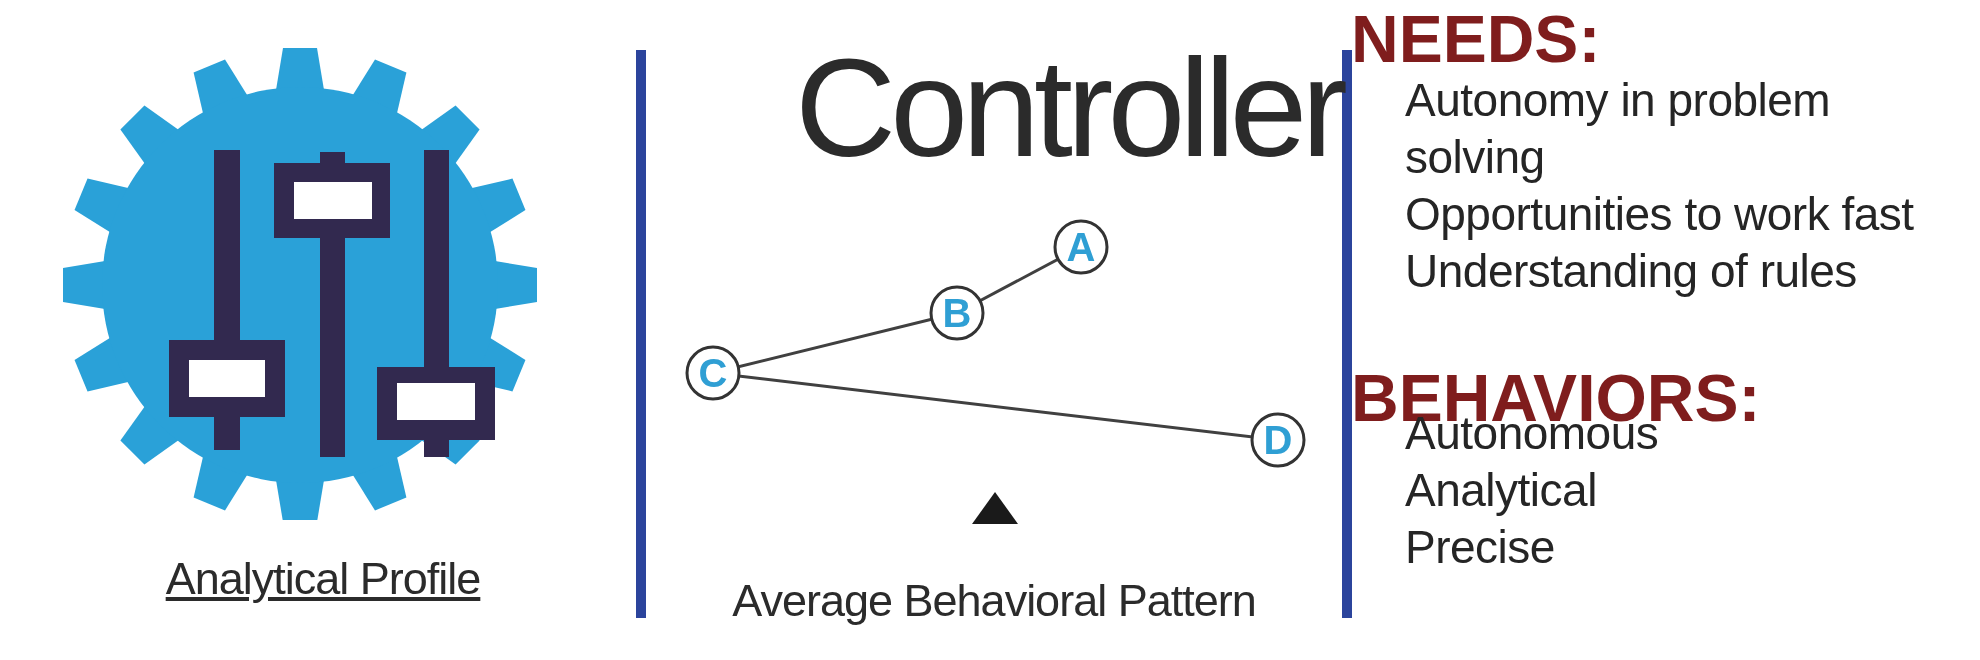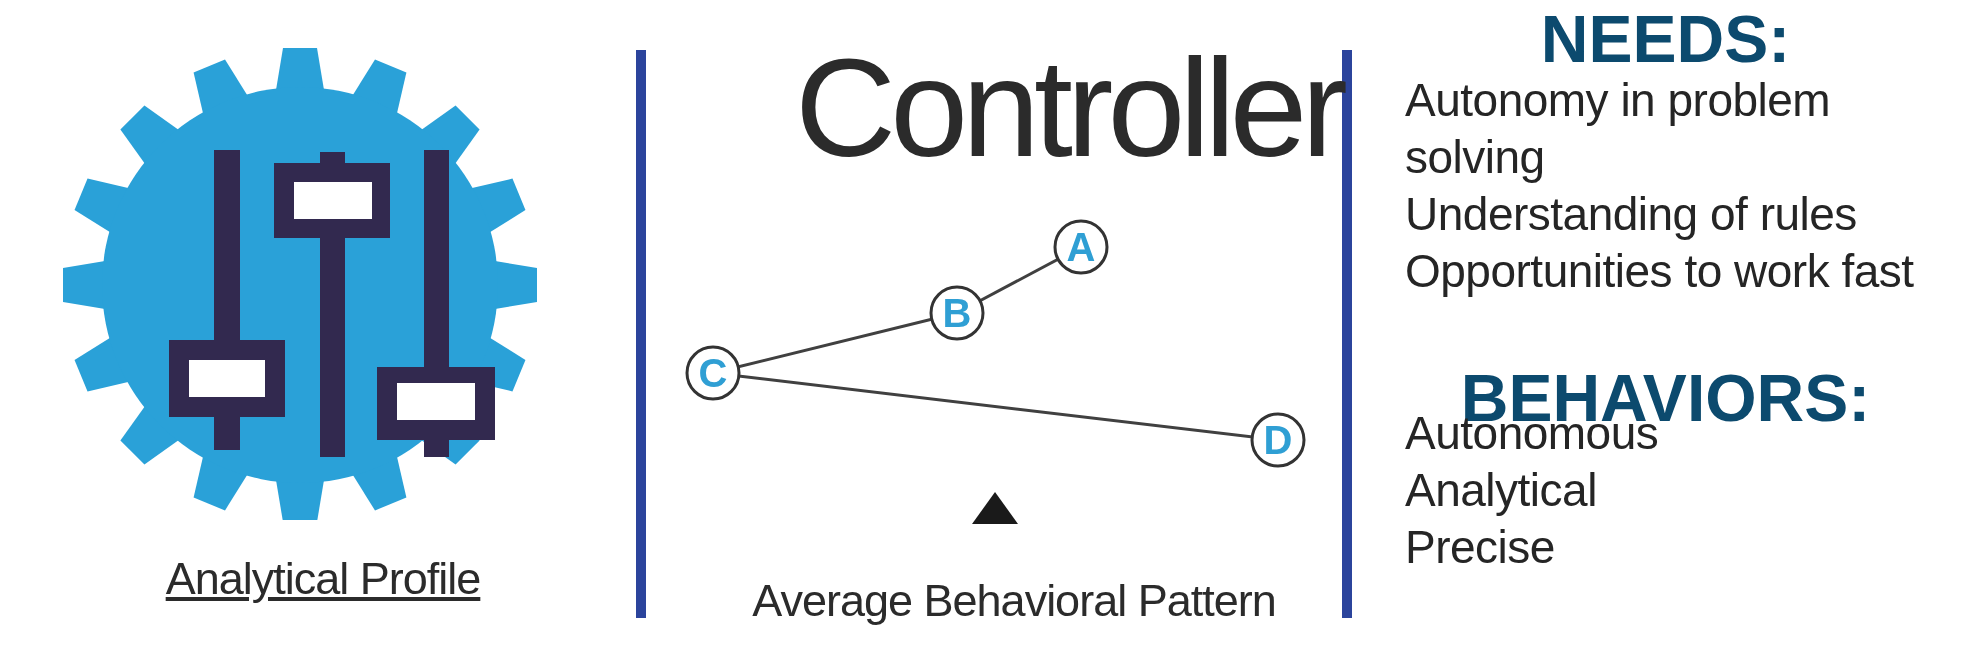--- a/index.html
+++ b/index.html
@@ -9,34 +9,34 @@
 
   
   .divider{position:absolute;top:50px;height:568px;width:10px;background:#2b449c;}
   .divider.left{left:636px;}
   .divider.right{left:1342px;}
 
   
   .gear-box{left:60px;top:40px;width:480px;height:480px;}
   .caption{font-size:45px;letter-spacing:-1px;line-height:1;color:#2b2b2b;text-align:center;white-space:nowrap;}
   .caption.left-cap{left:0;top:556px;width:646px;text-decoration:underline;}
-  .caption.mid-cap{left:666px;top:578px;width:696px;}
+  .caption.mid-cap{left:646px;top:578px;width:696px;}
 
   
   .title{left:646px;top:38px;width:696px;text-align:right;font-size:140px;
          line-height:1;letter-spacing:-6px;font-weight:500;color:#2b2b2b;white-space:nowrap;}
   .chart{left:646px;top:150px;width:696px;height:420px;}
   .chart circle.pt{fill:#ffffff;stroke:#333333;stroke-width:3px;}
   .chart line{stroke:#404040;stroke-width:3px;}
   .chart text{font-family:"Liberation Sans","DejaVu Sans",sans-serif;font-size:40px;
               font-weight:bold;fill:#2f9fd4;text-anchor:middle;}
 
   
-  .heading{left:1351px;width:629px;text-align:center;font-size:66px;line-height:1;
-           font-weight:600;color:#0c4a6e;white-space:nowrap;}
+  .heading{left:1351px;width:629px;font-size:66px;line-height:1;
+           font-weight:600;color:#7f1d1d;white-space:nowrap;}
   .heading.needs{top:6px;}
   .heading.behaviors{top:365px;}
   .list{left:1405px;width:555px;font-size:46px;line-height:57px;letter-spacing:-0.5px;color:#252525;}
   .list.needs-list{top:72px;}
   .list.behaviors-list{top:405px;}
 </style>
 </head>
 <body>
 
 <div class="abs gear-box">
@@ -99,22 +99,22 @@
 
   <path d="M 349 342 L 372 374 L 326 374 Z" fill="#1a1a1a"></path>
 </svg>
 
 <div class="abs caption mid-cap">Average Behavioral Pattern</div>
 
 <div class="abs heading needs">NEEDS:</div>
 
 <div class="abs list needs-list">
   <div>Autonomy in problem solving</div>
+  <div>Opportunities to work fast</div>
   <div>Understanding of rules</div>
-  <div>Opportunities to work fast</div>
 </div>
 
 <div class="abs heading behaviors">BEHAVIORS:</div>
 
 <div class="abs list behaviors-list">
   <div>Autonomous</div>
   <div>Analytical</div>
   <div>Precise</div>
 </div>
 

